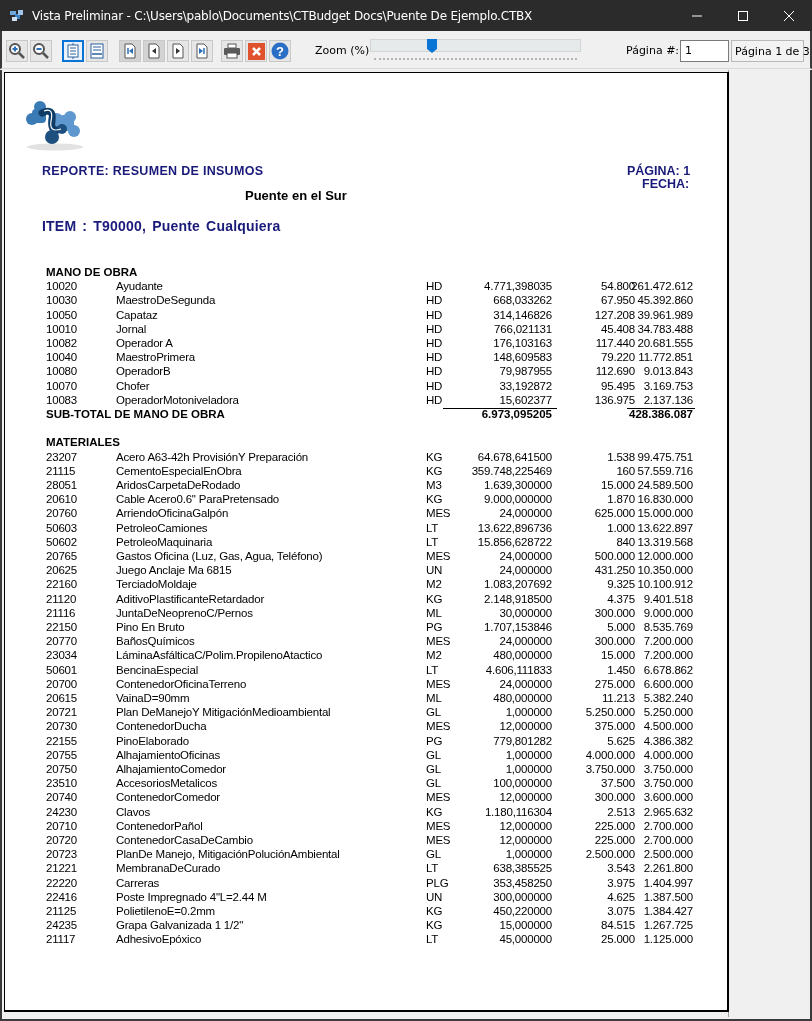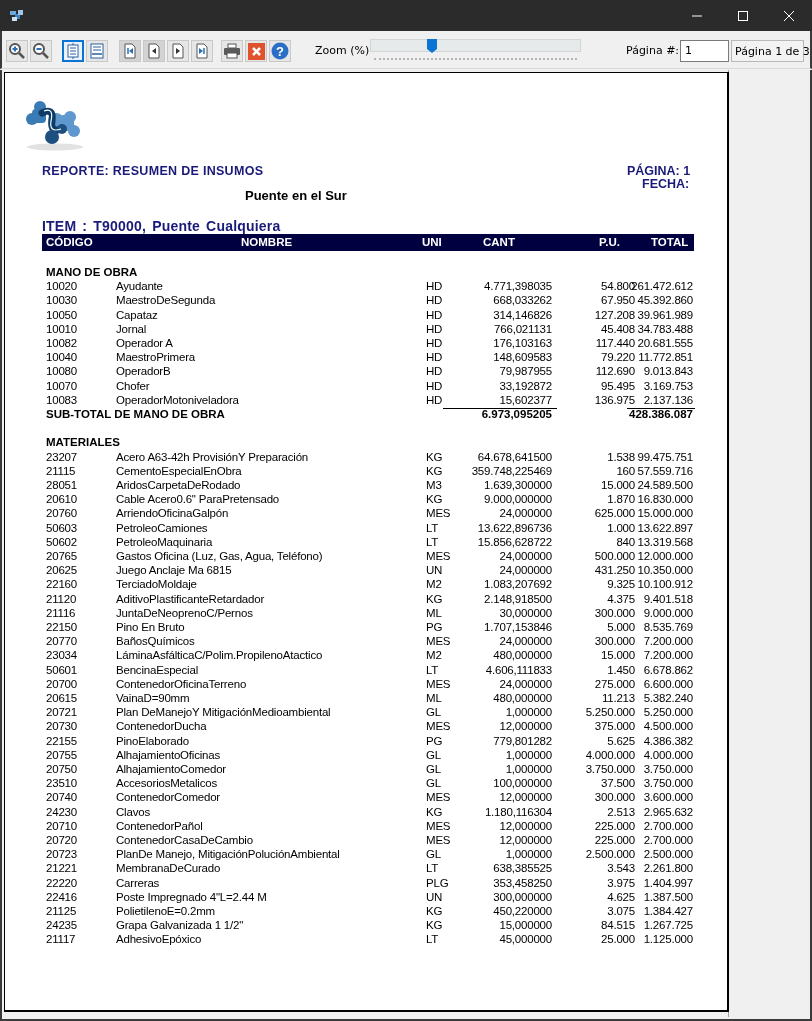--- a/index.html
+++ b/index.html
@@ -63,20 +63,21 @@
 
 <div class="titlebar">
   <span class="app-icon">
     <svg width="16" height="16" viewBox="0 0 16 16">
       <rect x="1" y="3" width="6" height="4" fill="#6fa8dc"></rect>
       <rect x="6" y="6" width="5" height="5" fill="#3d85c6"></rect>
       <rect x="9" y="2" width="5" height="5" fill="#9fc5e8"></rect>
       <rect x="3" y="9" width="5" height="4" fill="#cfe2f3"></rect>
     </svg>
   </span>
+  <span class="title">Vista Preliminar - C:\Users\pablo\Documents\CTBudget Docs\Puente De Ejemplo.CTBX</span>
   <div class="win-btns">
     <div class="win-btn">
       <svg width="10" height="10" viewBox="0 0 10 10">
           <line x1="0" y1="5" x2="10" y2="5" stroke="#fff" stroke-width="1"></line>
         </svg>
     </div>
     <div class="win-btn">
       <svg width="10" height="10" viewBox="0 0 10 10">
           <rect x="0.5" y="0.5" width="9" height="9" fill="none" stroke="#fff" stroke-width="1"></rect>
         </svg>
@@ -203,28 +204,20 @@
     </svg>
 
     <div class="report-title">REPORTE: RESUMEN DE INSUMOS</div>
     <div class="page-no">PÁGINA: 1</div>
     <div class="fecha">FECHA:</div>
     <div class="project">
       <div>Puente en el Sur</div>
     </div>
     <div class="item-line">ITEM : T90000,  Puente Cualquiera</div>
 
-    <div class="thead">
-      <span style="left:4px;">CÓDIGO</span>
-      <span style="left:199px;">NOMBRE</span>
-      <span style="left:380px;">UNI</span>
-      <span style="left:441px;">CANT</span>
-      <span style="left:557px;">P.U.</span>
-      <span style="left:609px;">TOTAL</span>
-    </div>
 
     <div class="rows" id="rows">
         <div class="section" style="top: 193px;">MANO DE OBRA</div>
         <div class="row" style="top: 207.2px;">
           <span class="c-code">10020</span>
           <span class="c-name">Ayudante</span>
           <span class="c-uni">HD</span>
           <span class="c-cant">4.771,398035</span>
           <span class="c-pu">54.800</span>
           <span class="c-total">261.472.612</span>

